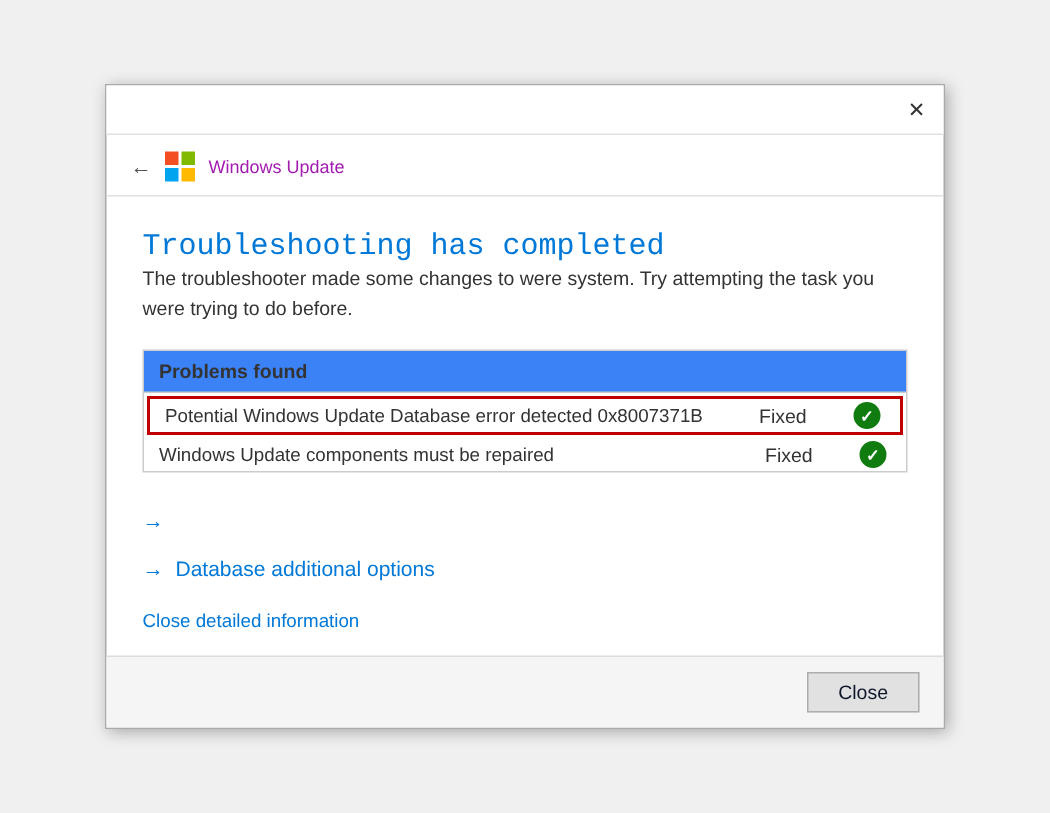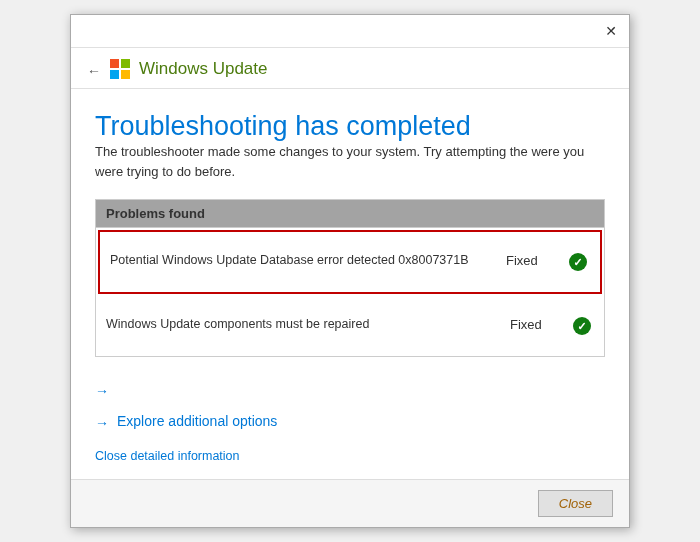--- a/index.html
+++ b/index.html
@@ -58,59 +58,60 @@
       cursor: pointer;
     }
 
     .windows-update-icon {
       width: 22px;
       height: 22px;
       margin-right: 8px;
     }
 
     .app-title {
-      font-size: 17px;
-      color: #4d7c0f;
+      font-size: 12px;
+      color: #a21caf;
     }
 
     .content {
       padding: 22px 24px 16px 24px;
     }
 
     .completion-title {
-      font-size: 27px;
+      font-size: 20px;
       font-weight: 300;
       color: #0078d7;
+      font-family: Liberation Mono, monospace;
     }
 
     .description {
       font-size: 13px;
       color: #333;
       line-height: 1.5;
       margin-bottom: 18px;
     }
 
     .problems-table {
       border: 1px solid #ccc;
       margin-bottom: 24px;
     }
 
     .problems-header {
-      background: #a3a3a3;
+      background: #3b82f6;
       padding: 6px 10px;
       font-size: 13px;
       font-weight: 600;
       color: #333;
       border-bottom: 1px solid #ccc;
     }
 
     .problem-row {
       display: flex;
-      align-items: flex-start;
-      padding: 21px 10px;
+      align-items: center;
+      padding: 2px 10px;
       border-bottom: 1px solid #e8e8e8;
     }
 
     .problem-row:last-child {
       border-bottom: none;
     }
 
     .problem-row.highlighted {
       border: 2px solid #c00000;
       margin: 2px;
@@ -188,22 +189,21 @@
       background: #f5f5f5;
       border-top: 1px solid #ddd;
     }
 
     .close-button {
       padding: 5px 20px;
       background: #e1e1e1;
       border: 1px solid #adadad;
       font-size: 13px;
       cursor: pointer;
-      color: #a16207;
-      font-style: italic;
+      color: #0f172a;
     }
   </style>
 </head>
 <body>
 
 <div class="dialog">
 
   <div class="title-bar">
     <button class="close-btn">✕</button>
   </div>
@@ -215,21 +215,21 @@
       <rect x="1" y="1" width="9" height="9" fill="#f25022"></rect>
       <rect x="12" y="1" width="9" height="9" fill="#7fba00"></rect>
       <rect x="1" y="12" width="9" height="9" fill="#00a4ef"></rect>
       <rect x="12" y="12" width="9" height="9" fill="#ffb900"></rect>
     </svg>
     <span class="app-title">Windows Update</span>
   </div>
 
   <div class="content">
     <div class="completion-title">Troubleshooting has completed</div>
-    <div class="description">The troubleshooter made some changes to your system. Try attempting the were you were trying to do before.</div>
+    <div class="description">The troubleshooter made some changes to were system. Try attempting the task you were trying to do before.</div>
 
     
     <div class="problems-table">
       <div class="problems-header">Problems found</div>
 
       <div class="problem-row highlighted">
         <span class="problem-description">Potential Windows Update Database error detected 0x8007371B</span>
         <span class="problem-status">Fixed</span>
         <span class="problem-icon">
           <span class="check-circle">
@@ -249,21 +249,21 @@
       </div>
     </div>
 
     
     <div class="action-link">
       <span class="action-arrow">→</span>
     </div>
 
     <div class="action-link">
       <span class="action-arrow">→</span>
-      <span class="action-text">Explore additional options</span>
+      <span class="action-text">Database additional options</span>
     </div>
 
     <a class="detail-link">Close detailed information</a>
   </div>
 
   <div class="footer">
     <button class="close-button">Close</button>
   </div>
 </div>
 

